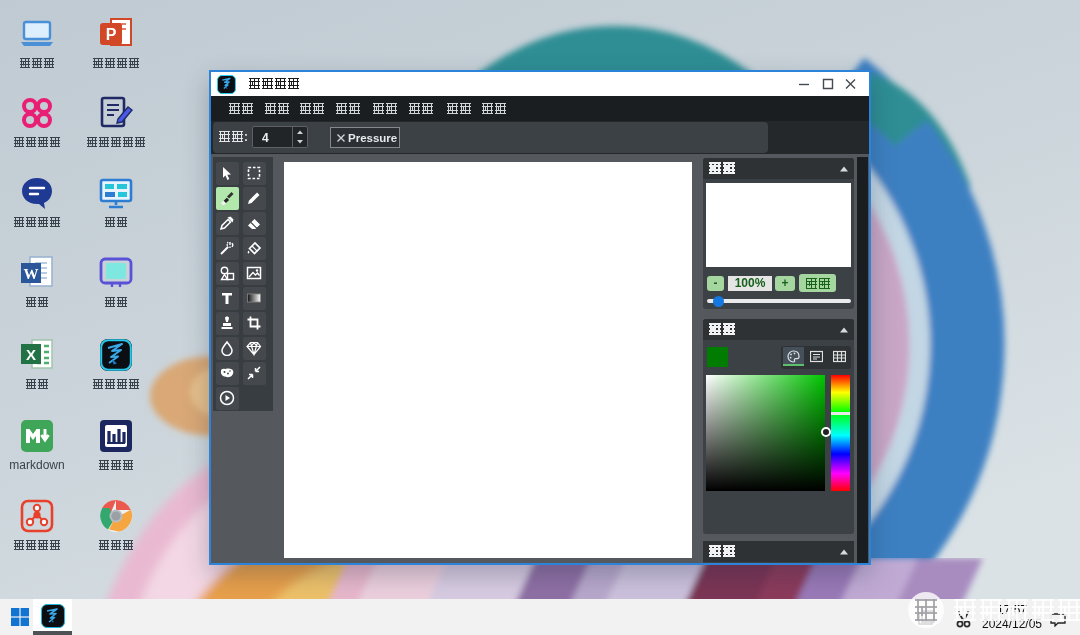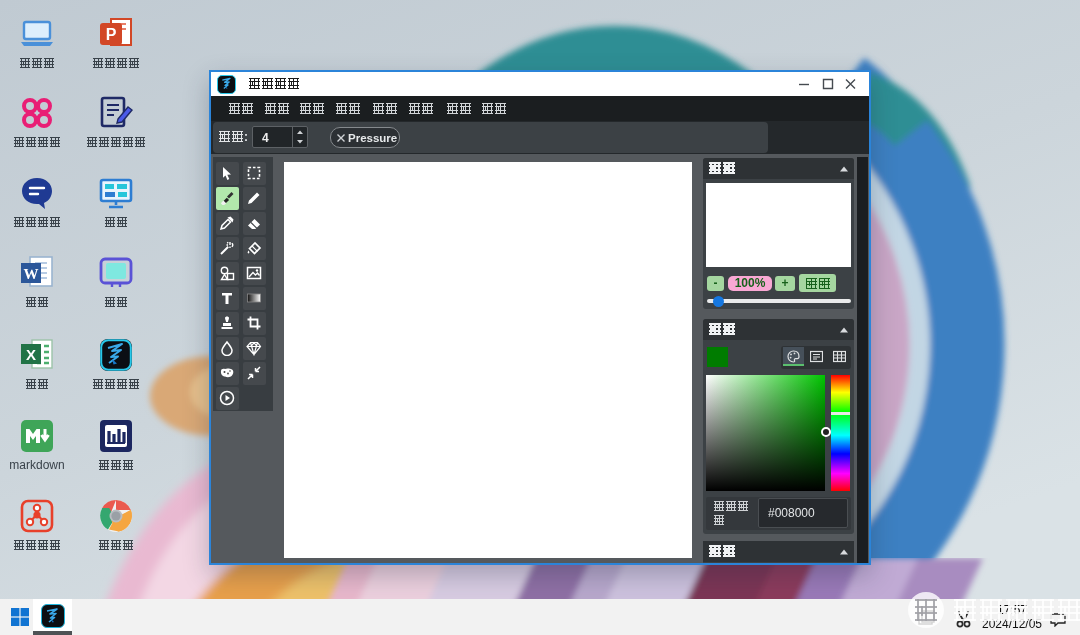--- a/index.html
+++ b/index.html
@@ -191,21 +191,21 @@
   <div class="abs" style="left:2px;top:1px;width:555px;height:31px;background:#3c4145;border-radius:4px"></div>
   <div class="abs" style="left:7px;top:10px;line-height:0;color:#e4e6e8"><span class="c c12"></span><span class="c c12"></span><span style="font-size:12px;vertical-align:middle;font-weight:bold">:</span></div>
   <div class="abs" style="left:41px;top:5px;width:56px;height:22px;background:#212528;border:1px solid #5d6165;border-radius:2px">
     <div class="abs" style="left:9px;top:3.5px;font-size:12px;font-weight:bold;color:#eee">4</div>
     <div class="abs" style="right:1px;top:0;width:14px;height:20px;border-left:1px solid #5d6165">
       <svg width="14" height="20" viewBox="0 0 14 20">
               <path d="M4 7 L7 3.5 L10 7 Z M4 13 L7 16.5 L10 13 Z" fill="#cfd2d5"></path>
             </svg>
     </div>
   </div>
-  <div class="abs" style="left:119px;top:6px;width:70px;height:21px;background:#2c3034;border:1px solid #85898d;border-radius:10px;color:#e6e8ea">
+  <div class="abs" style="left:119px;top:6px;width:70px;height:21px;background:#2c3034;border:1px solid #85898d;border-radius:0;color:#e6e8ea">
     <svg class="abs" style="left:5px;top:5px" width="10" height="10" viewBox="0 0 10 10">
             <path d="M1.5 1.5 l7 7 M8.5 1.5 l-7 7" stroke="#cfd2d5" stroke-width="1.4"></path>
           </svg>
     <div class="abs" style="left:17px;top:4px;font-size:11.5px;font-weight:bold;color:#e6e8ea">Pressure</div>
   </div>
  </div>
 
  <div class="abs" style="left:0;top:82px;width:658px;height:409px;background:#55595d;overflow:hidden">
    <div class="abs" style="left:2px;top:3px;width:60px;height:254px;background:#383d41">
           <div class="abs" style="left:3px;top:5px;width:23px;height:23px;background:#45494d;border-radius:2px">
@@ -328,21 +328,21 @@
 
 <div class="abs" style="left:492px;top:4px;width:151px;height:151px;background:#3c4145;border-radius:3px">
   <div class="abs" style="left:0;top:0;width:151px;height:21px;background:#2e3235;border-radius:3px 3px 0 0;color:#f0f2f4">
     <div class="abs" style="left:5px;top:4px;line-height:0"><span class="c c13 cb"></span><span class="c c13 cb"></span></div>
     <svg class="abs" style="left:136px;top:7px" width="10" height="8" viewBox="0 0 10 8">
               <path d="M1 6.5 L5 1.5 L9 6.5 Z" fill="#d8dadd"></path>
             </svg>
   </div>
   <div class="abs" style="left:3px;top:25px;width:145px;height:84px;background:#fff"></div>
   <div class="abs" style="left:4px;top:118px;width:17px;height:15px;background:#a5d6a0;border-radius:3px;color:#17611b;font-size:12px;font-weight:bold;text-align:center;line-height:14px">-</div>
-  <div class="abs" style="left:25px;top:118px;width:44px;height:15px;background:#f9a8d4;border-radius:5px;color:#17611b;font-size:12px;font-weight:bold;text-align:center;line-height:15px">100%</div>
+  <div class="abs" style="left:25px;top:118px;width:44px;height:15px;background:#e5e5e5;border-radius:0;color:#17611b;font-size:12px;font-weight:bold;text-align:center;line-height:15px">100%</div>
   <div class="abs" style="left:72px;top:118px;width:20px;height:15px;background:#a5d6a0;border-radius:3px;color:#17611b;font-size:12px;font-weight:bold;text-align:center;line-height:15px">+</div>
   <div class="abs" style="left:96px;top:116px;width:37px;height:18px;background:#a5d6a0;border-radius:3px;color:#17611b;display:flex;align-items:center;justify-content:center">
             <span class="c c12"></span>
             <span class="c c12"></span>
           </div>
   <div class="abs" style="left:4px;top:141px;width:144px;height:4px;background:#e9eaeb;border-radius:2px"></div>
   <div class="abs" style="left:10px;top:137.5px;width:11px;height:11px;background:#1577e0;border-radius:50%"></div>
 </div>
 <div class="abs" style="left:492px;top:165px;width:151px;height:215px;background:#3c4145;border-radius:3px">
   <div class="abs" style="left:0;top:0;width:151px;height:21px;background:#2e3235;border-radius:3px 3px 0 0;color:#f0f2f4">
@@ -367,25 +367,20 @@
           </svg>
   <div class="abs" style="left:126px;top:28px;width:21px;height:19px"></div>
   <svg class="abs" style="left:130px;top:31px" width="13" height="13" viewBox="0 0 13 13">
             <rect x="0.5" y="1.5" width="12" height="10" fill="none" stroke="#dfe1e3" stroke-width="1.2"></rect>
             <path d="M4.5 1.5 v10 M8.5 1.5 v10 M0.5 5 h12 M0.5 8 h12" stroke="#dfe1e3" stroke-width="1.1"></path>
           </svg>
   <div class="abs" style="left:3px;top:56px;width:119px;height:116px;background:linear-gradient(to top,#000,rgba(0,0,0,0)),linear-gradient(to right,#fff,#00c400)"></div>
   <div class="abs" style="left:118px;top:108px;width:10px;height:10px;border:2px solid #fff;border-radius:50%;background:#222"></div>
   <div class="abs" style="left:128px;top:56px;width:19px;height:116px;background:linear-gradient(#f00 0%,#ff0 15%,#0f0 32%,#0ff 52%,#00f 68%,#f0f 85%,#f00 100%)"></div>
   <div class="abs" style="left:128px;top:93px;width:19px;height:3px;background:#e8e8e8"></div>
-  <div class="abs" style="left:3px;top:178px;width:145px;height:33px;background:#34383c;border-radius:2px">
-    <div class="abs" style="left:7px;top:4px;line-height:0;color:#cfd2d5"><span class="c c11"></span><span class="c c11"></span><span class="c c11"></span></div>
-    <div class="abs" style="left:7px;top:18px;line-height:0;color:#cfd2d5"><span class="c c11"></span></div>
-    <div class="abs" style="left:52px;top:1px;width:90px;height:30px;background:#26292d;border:1px solid #4a4e52;border-radius:2px;color:#e2e4e6;font-size:12px;line-height:28px;padding-left:9px">#008000</div>
-  </div>
 </div>
 <div class="abs" style="left:492px;top:387px;width:151px;height:30px;background:#3c4145;border-radius:3px">
   <div class="abs" style="left:0;top:0;width:151px;height:21px;background:#2e3235;color:#f0f2f4">
     <div class="abs" style="left:5px;top:4px;line-height:0"><span class="c c13 cb"></span><span class="c c13 cb"></span></div>
     <svg class="abs" style="left:136px;top:7px" width="10" height="8" viewBox="0 0 10 8">
               <path d="M1 6.5 L5 1.5 L9 6.5 Z" fill="#d8dadd"></path>
             </svg>
   </div>
 </div>
 

